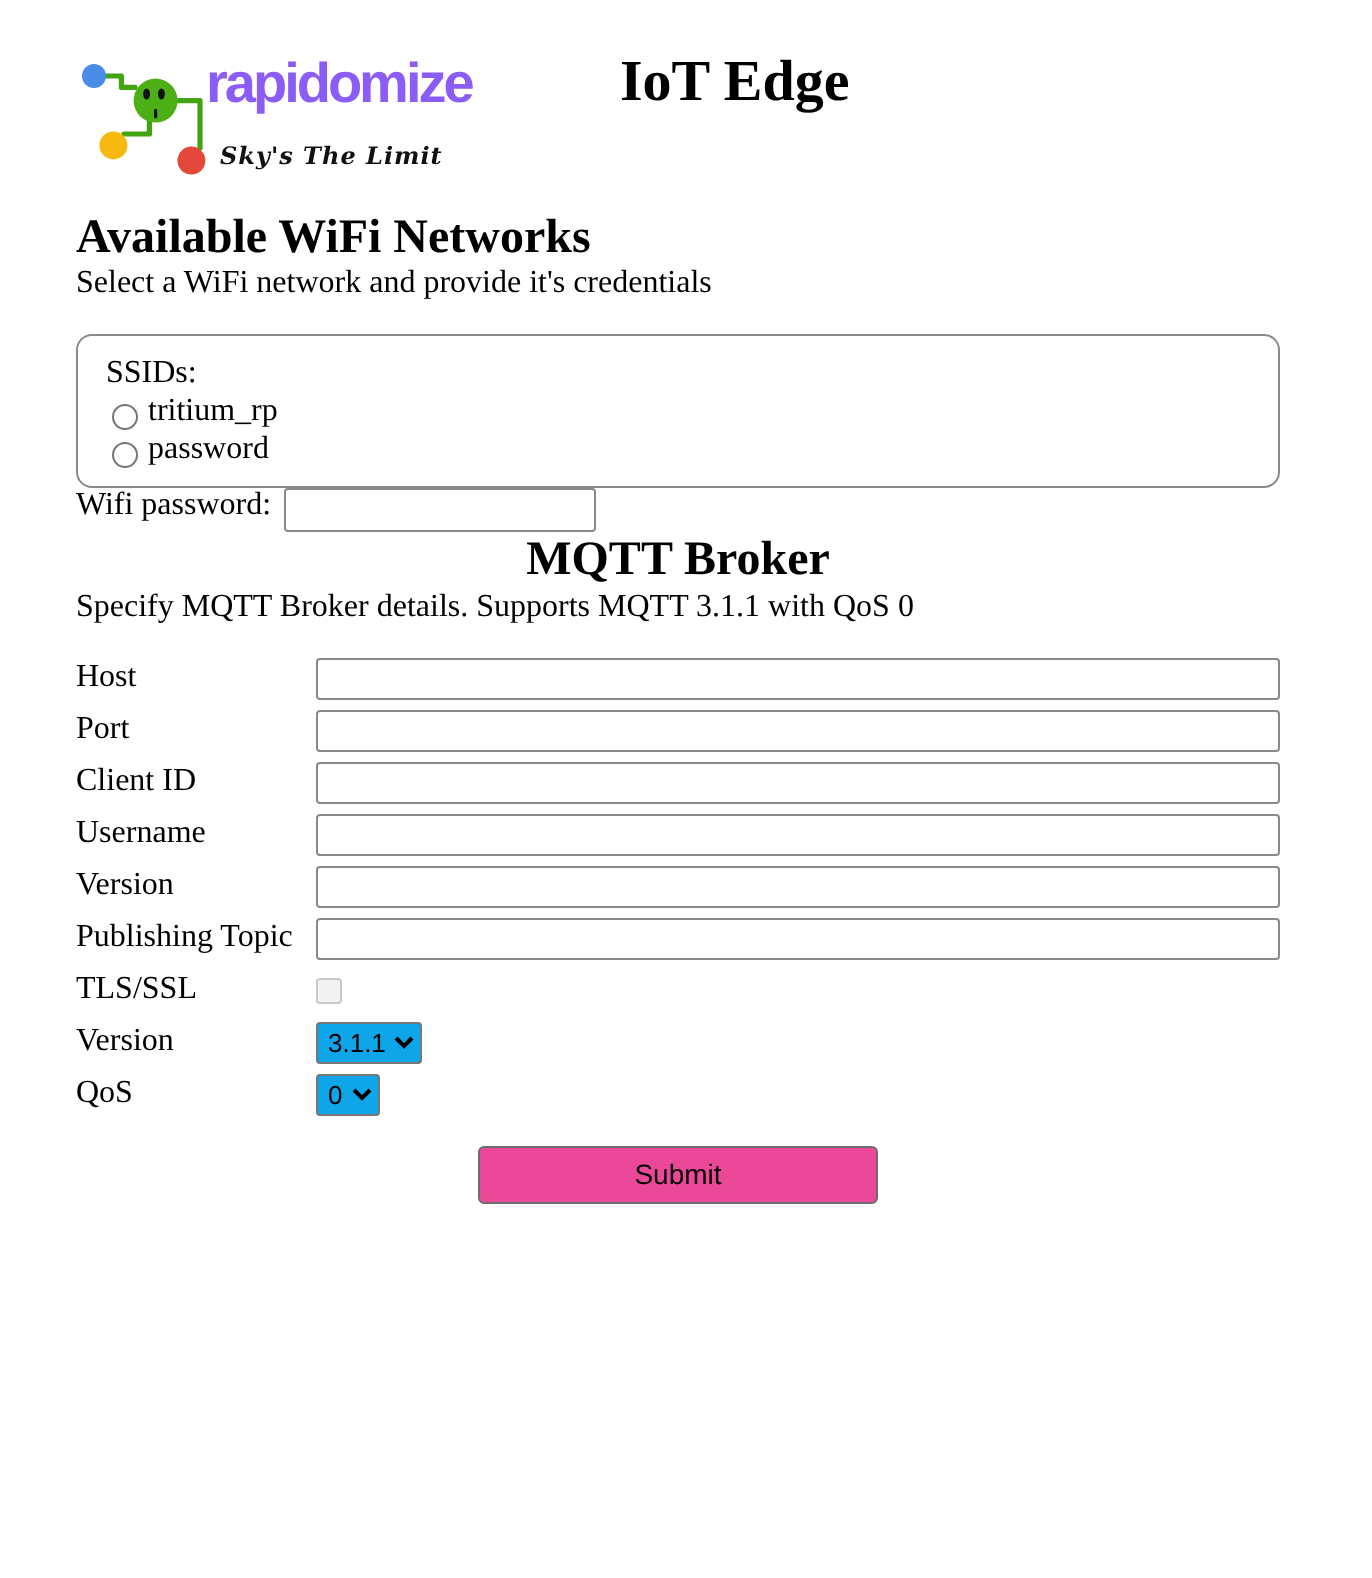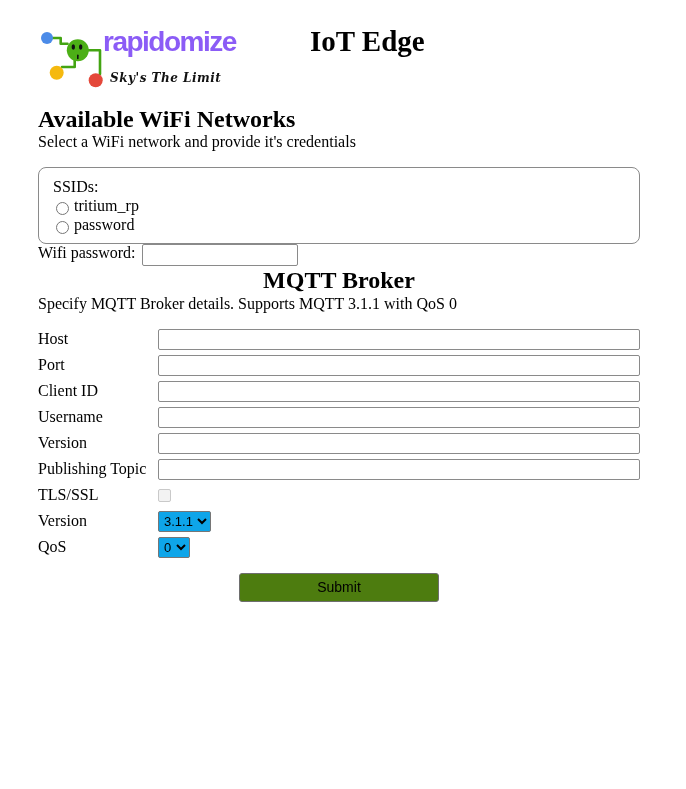--- a/index.html
+++ b/index.html
@@ -86,21 +86,21 @@
     border: 1px solid #767676; border-radius: 2px;
     background: #0ea5e9;
     font-family: "Liberation Sans", sans-serif; font-size: 13px;
     padding: 0 1px;
   }
 
   
   .submit-btn {
     display: block; margin: 15px auto 0;
     width: 200px; height: 29px;
-    background: #4d7c0f;
+    background: #ec4899;
     border: 1px solid #6e6e6e; border-radius: 3px;
     font-family: "Liberation Sans", sans-serif; font-size: 14px; color: #000;
     cursor: pointer;
   }
 </style>
 </head>
 <body>
 
 <div class="header">
   <svg class="logo-icon" viewBox="0 0 76 80" aria-hidden="true">

